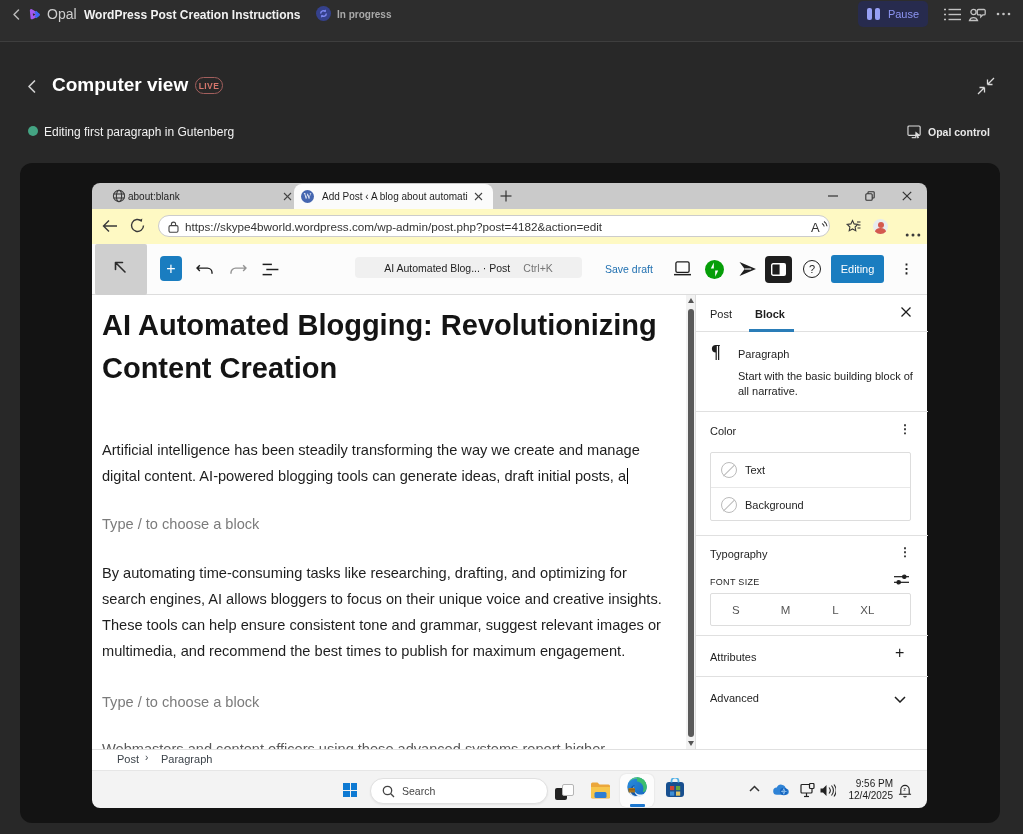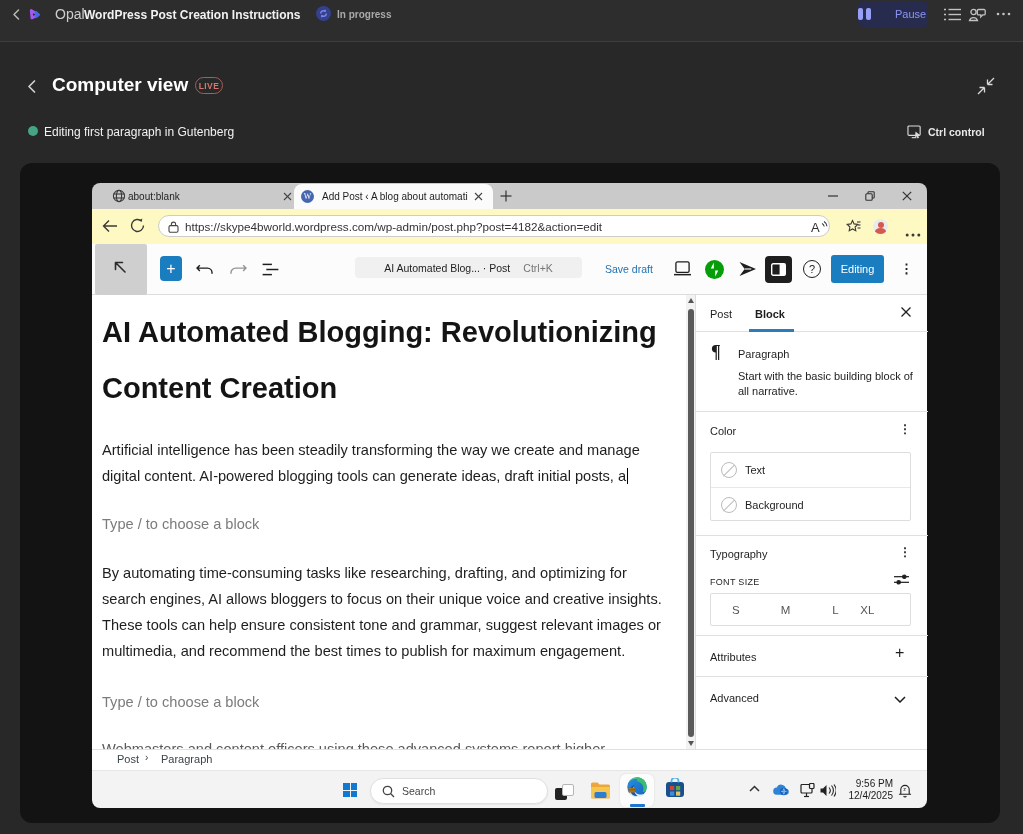--- a/index.html
+++ b/index.html
@@ -1,21 +1,21 @@
 <!DOCTYPE html>
 <html><head>
 <meta charset="utf-8">
 <style>
 *{margin:0;padding:0;box-sizing:border-box}
 html,body{width:1023px;height:834px;background:#282828;font-family:"Liberation Sans",sans-serif;overflow:hidden;position:relative}
 .abs{position:absolute}
 
 #hdr{left:0;top:0;width:1023px;height:42px;background:#2d2d2d;border-bottom:1px solid #3e3e3e}
 #hdr .title{font-weight:bold;color:#f2f2f2;font-size:12px}
-#pausebtn{left:858px;top:1px;width:70px;height:26px;background:#272b4e;border-radius:5px;display:flex;align-items:center;justify-content:flex-start;gap:24px}
+#pausebtn{left:858px;top:1px;width:70px;height:26px;background:#272b4e;border-radius:5px;display:flex;align-items:center;justify-content:center;gap:8px}
 #pausebtn .bar{width:5px;height:12px;background:#97a0f5;border-radius:2px;display:inline-block}
 #pausebtn span{color:#8d95f2;font-size:11px}
 
 .live{left:195px;top:77px;width:28px;height:17px;border:1px solid #a25f5d;border-radius:9px;color:#d4766c;font-size:8.5px;font-weight:bold;letter-spacing:.4px;display:flex;align-items:center;justify-content:center}
 
 #frame{left:20px;top:163px;width:980px;height:660px;background:#131313;border-radius:12px}
 #screen{left:92px;top:183px;width:835px;height:625px}
 
 #tabbar{left:0;top:0;width:835px;height:26px;background:#cacaca;border-radius:8px 8px 0 0}
 #tab2{left:202px;top:1px;width:199px;height:25px;background:#fbfbfb;border-radius:8px 8px 0 0}
@@ -24,21 +24,21 @@
 #pill{left:66px;top:6px;width:672px;height:22px;background:#fff;border:1px solid #ccc;border-radius:11px}
 
 #wptb{left:0;top:61px;width:835px;height:51px;background:#fcfcfc;border-bottom:1px solid #ddd}
 #curbox{left:3px;top:0;width:52px;height:51px;background:#cfcfcf;border-radius:2px}
 #wpplus{left:68px;top:12px;width:22px;height:25px;background:#1a7dc0;border-radius:4px;color:#fff;display:flex;align-items:center;justify-content:center;font-size:16px}
 #docpill{left:263px;top:13px;width:227px;height:21px;background:#f0f0f0;border-radius:4px;display:flex;align-items:center;justify-content:center;font-size:10.5px;color:#1e1e1e}
 #publish{left:739px;top:11px;width:53px;height:28px;background:#1a7dc0;border-radius:3px;color:#fff;font-size:11px;display:flex;align-items:center;justify-content:center}
 #sbtoggle{left:673px;top:12px;width:27px;height:27px;background:#1e1e1e;border-radius:4px;display:flex;align-items:center;justify-content:center}
 
 #canvas{left:0;top:112px;width:603px;height:454px;background:#fff;overflow:hidden}
-#canvas h1{position:absolute;left:10px;top:9px;font-size:29px;line-height:56px;color:#141414;white-space:nowrap}
+#canvas h1{position:absolute;left:10px;top:9px;font-size:29px;line-height:43px;color:#141414;white-space:nowrap}
 #canvas .p{position:absolute;left:10px;font-size:14.6px;line-height:26px;color:#1e1e1e;white-space:nowrap}
 #canvas .ph{position:absolute;left:10px;font-size:14.6px;line-height:26px;color:#7b7b7b;white-space:nowrap}
 
 #sidebar{left:603px;top:112px;width:232px;height:454px;background:#fff;border-left:1px solid #ddd;font-size:11px;color:#1e1e1e}
 .sbrow{position:absolute;left:0;width:232px;border-bottom:1px solid #e0e0e0}
 .slashcircle{width:16px;height:16px;border:1px solid #bbb;border-radius:50%}
 .slashcircle:after{content:"";position:absolute;left:-1px;top:6.5px;width:16px;height:1px;background:#bbb;transform:rotate(-45deg)}
 
 #crumb{left:0;top:566px;width:835px;height:21px;background:#fff;border-top:1px solid #e0e0e0;font-size:11px;color:#3c434a}
 
@@ -50,21 +50,21 @@
 <body>
 
 <div class="abs" id="hdr">
   <svg class="abs" style="left:11px;top:8px" width="11" height="13" viewBox="0 0 11 13">
       <path d="M7.5 2 L3 6.5 L7.5 11" stroke="#b9b9b9" stroke-width="1.5" fill="none" stroke-linecap="round" stroke-linejoin="round"></path>
     </svg>
   <svg class="abs" style="left:27px;top:7px" width="14" height="15" viewBox="0 0 16 16">
     <path d="M4.8 3.4 L5.6 12 L13 8.2 Z" fill="none" stroke="#a458f0" stroke-width="3.1" stroke-linejoin="round"></path>
     <path d="M9.5 4.9 L13 8.2 L9.8 11.2" fill="none" stroke="#3b6af6" stroke-width="3.1" stroke-linejoin="round"></path>
   </svg>
-  <div class="abs" style="left:55px;top:6px;font-size:14px;color:#cdcdcd">Opal</div>
+  <div class="abs" style="left:47px;top:6px;font-size:14px;color:#cdcdcd">Opal</div>
   <div class="abs title" style="left:84px;top:8px">WordPress Post Creation Instructions</div>
   <svg class="abs" style="left:316px;top:6px" width="15" height="15" viewBox="0 0 16 16">
     <circle cx="8" cy="8" r="8" fill="#35418c"></circle>
     <path d="M5 8 a3 3 0 0 1 5.2-2" fill="none" stroke="#7c87f0" stroke-width="1.6"></path>
     <path d="M11 8 a3 3 0 0 1-5.2 2" fill="none" stroke="#7c87f0" stroke-width="1.6"></path>
     <path d="M10.4 3.6 l0.2 2.4 -2.2-0.6z" fill="#7c87f0"></path>
     <path d="M5.6 12.4 l-0.2-2.4 2.2 0.6z" fill="#7c87f0"></path>
   </svg>
   <div class="abs" style="left:337px;top:9px;font-size:10px;font-weight:bold;color:#aaa">In progress</div>
   <div class="abs" id="pausebtn">
@@ -103,21 +103,21 @@
   <path d="M18 2 L11.5 8.5 M11.5 8.5 v-5 M11.5 8.5 h5"></path>
   <path d="M2 18 L8.5 11.5 M8.5 11.5 v5 M8.5 11.5 h-5"></path>
 </svg>
 <div class="abs" style="left:28px;top:126px;width:10px;height:10px;border-radius:50%;background:#44a483"></div>
 <div class="abs" style="left:44px;top:125px;font-size:12px;font-weight:normal;color:#f2f2f2">Editing first paragraph in Gutenberg</div>
 <svg class="abs" style="left:907px;top:125px" width="16" height="15" viewBox="0 0 17 16" fill="none" stroke="#dcdcdc" stroke-width="1.2">
   <rect x="1" y="1" width="13" height="10" rx="1.2"></rect>
   <line x1="5" y1="13.5" x2="10" y2="13.5"></line>
   <path d="M9 7 l5 4 -2.2 0.3 1 2.2 -1.6 0.8 -1-2.3 -1.6 1.6 z" fill="#dcdcdc" stroke="none"></path>
 </svg>
-<div class="abs" style="left:928px;top:126px;font-size:10.5px;font-weight:bold;color:#e8e8e8">Ctrl control</div>
+<div class="abs" style="left:928px;top:126px;font-size:10.5px;font-weight:bold;color:#e8e8e8">Opal control</div>
 
 <div class="abs" id="frame"></div>
 <div class="abs" id="screen">
 
   <div class="abs" id="tabbar">
     <svg class="abs" style="left:20px;top:6px" width="14" height="14" viewBox="0 0 14 14" fill="none" stroke="#3c3c3c" stroke-width="1.1">
       <circle cx="7" cy="7" r="5.6"></circle>
         <ellipse cx="7" cy="7" rx="2.6" ry="5.6"></ellipse>
       <line x1="1.4" y1="5" x2="12.6" y2="5"></line>
         <line x1="1.4" y1="9" x2="12.6" y2="9"></line>

